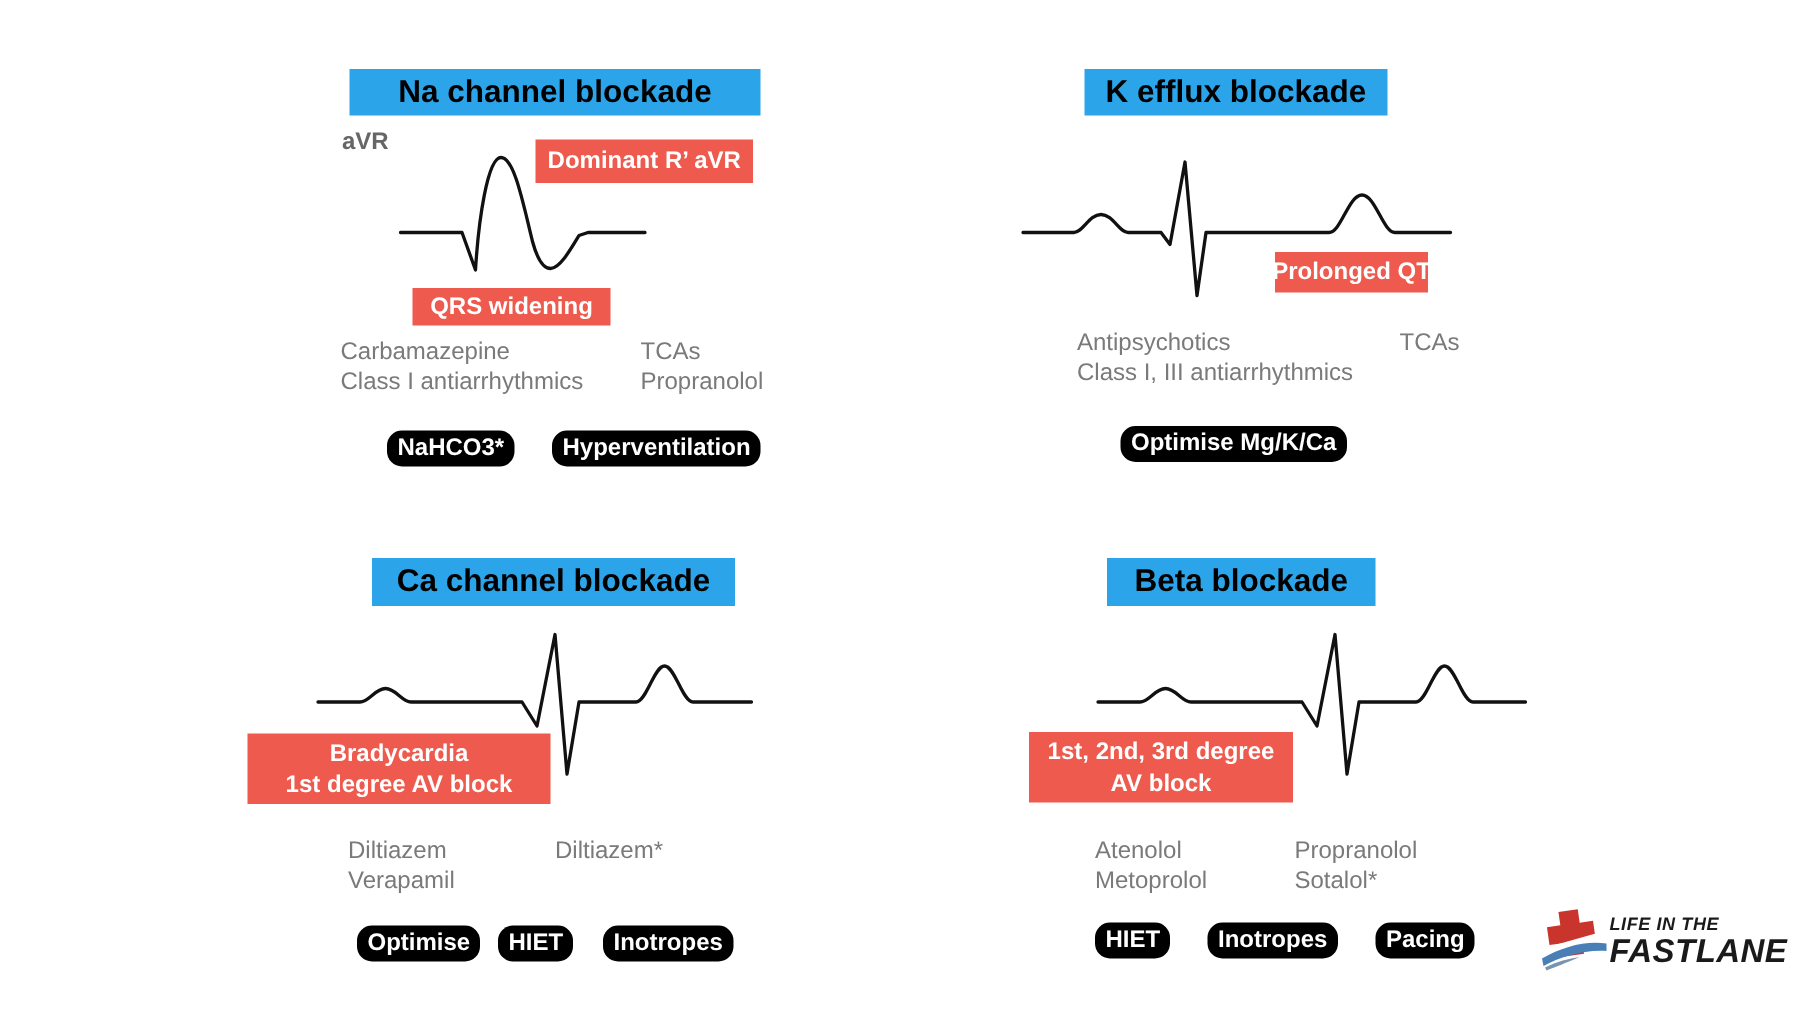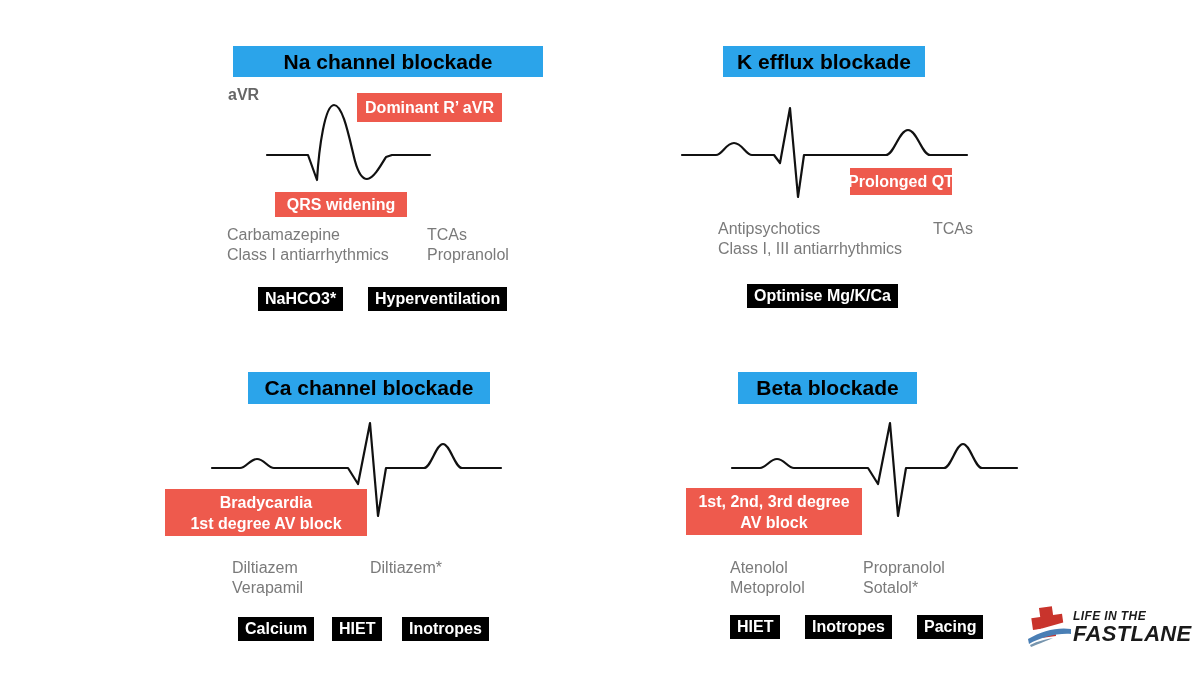--- a/index.html
+++ b/index.html
@@ -52,20 +52,21 @@
   }
   .treatment {
     position: absolute;
     background: var(--treatment-bg, #000000);
     color: #ffffff;
     font-weight: bold;
     font-size: 16px;
     line-height: 24px;
     padding: 0 7px;
     white-space: nowrap;
+    border-radius: 10px;
   }
   .ecg { position: absolute; }
   .ecg path {
     fill: none;
     stroke: var(--ecg-stroke, #111111);
     stroke-width: 2.2;
     stroke-linejoin: round;
     stroke-linecap: round;
   }
   .logo {
@@ -91,21 +92,21 @@
     font-weight: bold;
     letter-spacing: 0.3px;
     margin-top: -2px;
   }
 </style>
 </head>
 <body>
 
 <div class="canvas">
 
-  <div class="header" style="left:233px; top:46px; width:310px; height:31px">Na channel blockade</div>
+  <div class="header" style="left:233px; top:46px; width:274px; height:31px">Na channel blockade</div>
 
   <div class="lead-label" style="left:228px; top:86px">aVR</div>
 
   <svg class="ecg" style="left:262px; top:95px" width="172" height="95" viewBox="0 0 172 95">
     <path d="M5 60 H46 L55 85 C57 52 63 10 72 10 C81 10 87 42 93 66 C96 77 100 84 105 84 C111 84 118 72 124 62 L130 60 H168"></path>
   </svg>
 
   <div class="badge" style="left:357px; top:93px; width:145px; height:29px">
     <div>Dominant R’ aVR</div>
   </div>
@@ -158,21 +159,21 @@
   </div>
 
   <div class="drug-col" style="left:232px; top:558px">
     <div>Diltiazem</div>
     <div>Verapamil</div>
   </div>
   <div class="drug-col" style="left:370px; top:558px">
     <div>Diltiazem*</div>
   </div>
 
-  <div class="treatment" style="left:238px; top:617px">Calcium</div>
+  <div class="treatment" style="left:238px; top:617px">Optimise</div>
   <div class="treatment" style="left:332px; top:617px">HIET</div>
   <div class="treatment" style="left:402px; top:617px">Inotropes</div>
 
   <div class="header" style="left:738px; top:372px; width:179px; height:32px">Beta blockade</div>
 
   <svg class="ecg" style="left:725px; top:413px" width="300" height="107" viewBox="0 0 300 107">
     <path d="M7 55 H35 C41 55 45 46 52 46 C59 46 63 55 69 55 H143 L153 71 L165 10 L173 103 L181 55 H219 C226 55 231 31 238 31 C245 31 250 55 257 55 H292"></path>
   </svg>
 
   <div class="badge" style="left:686px; top:488px; width:176px; height:47px">

